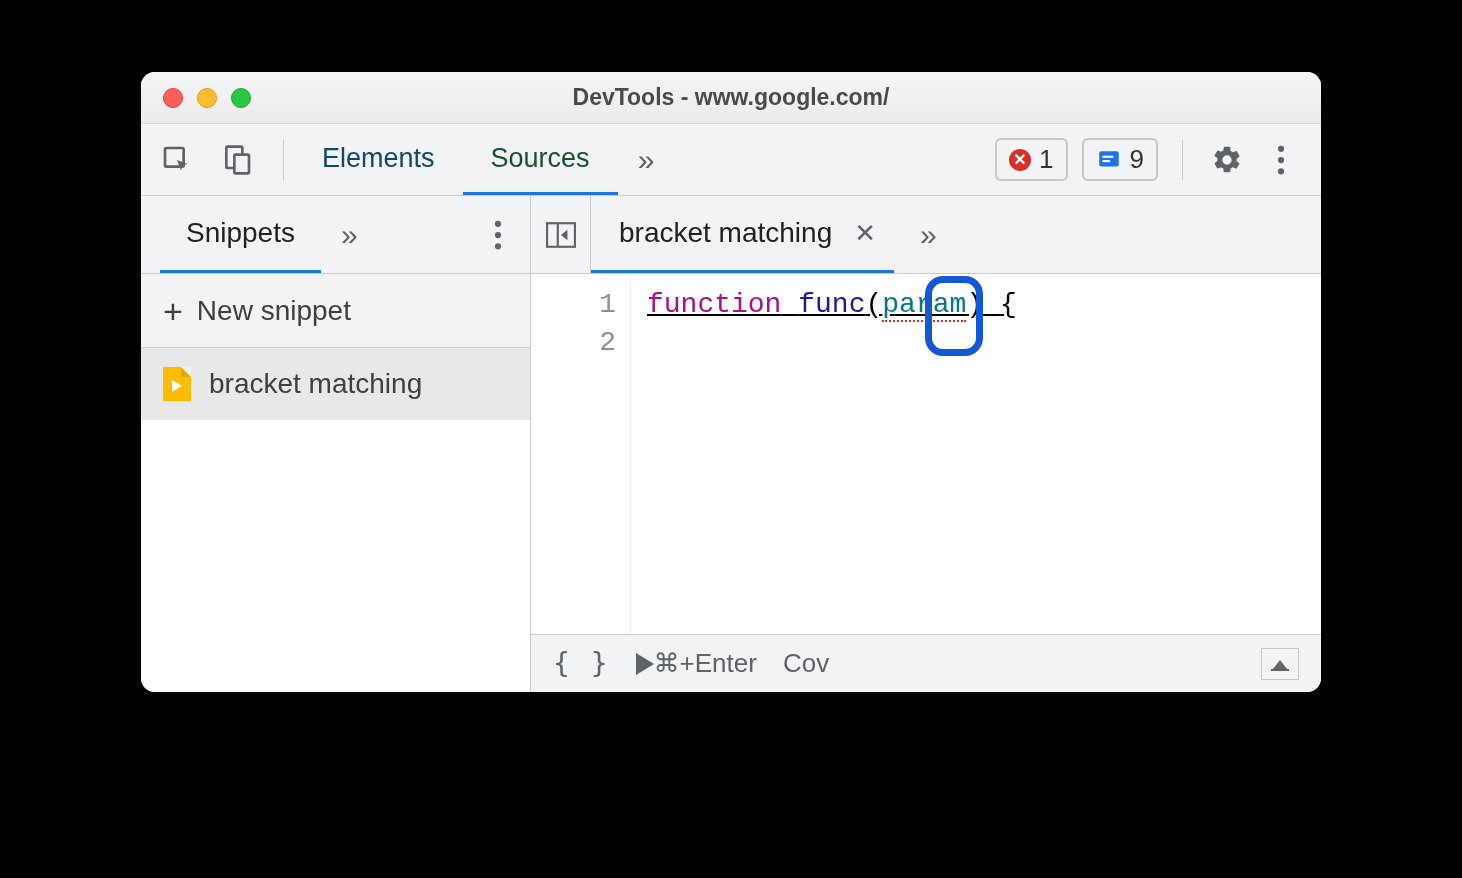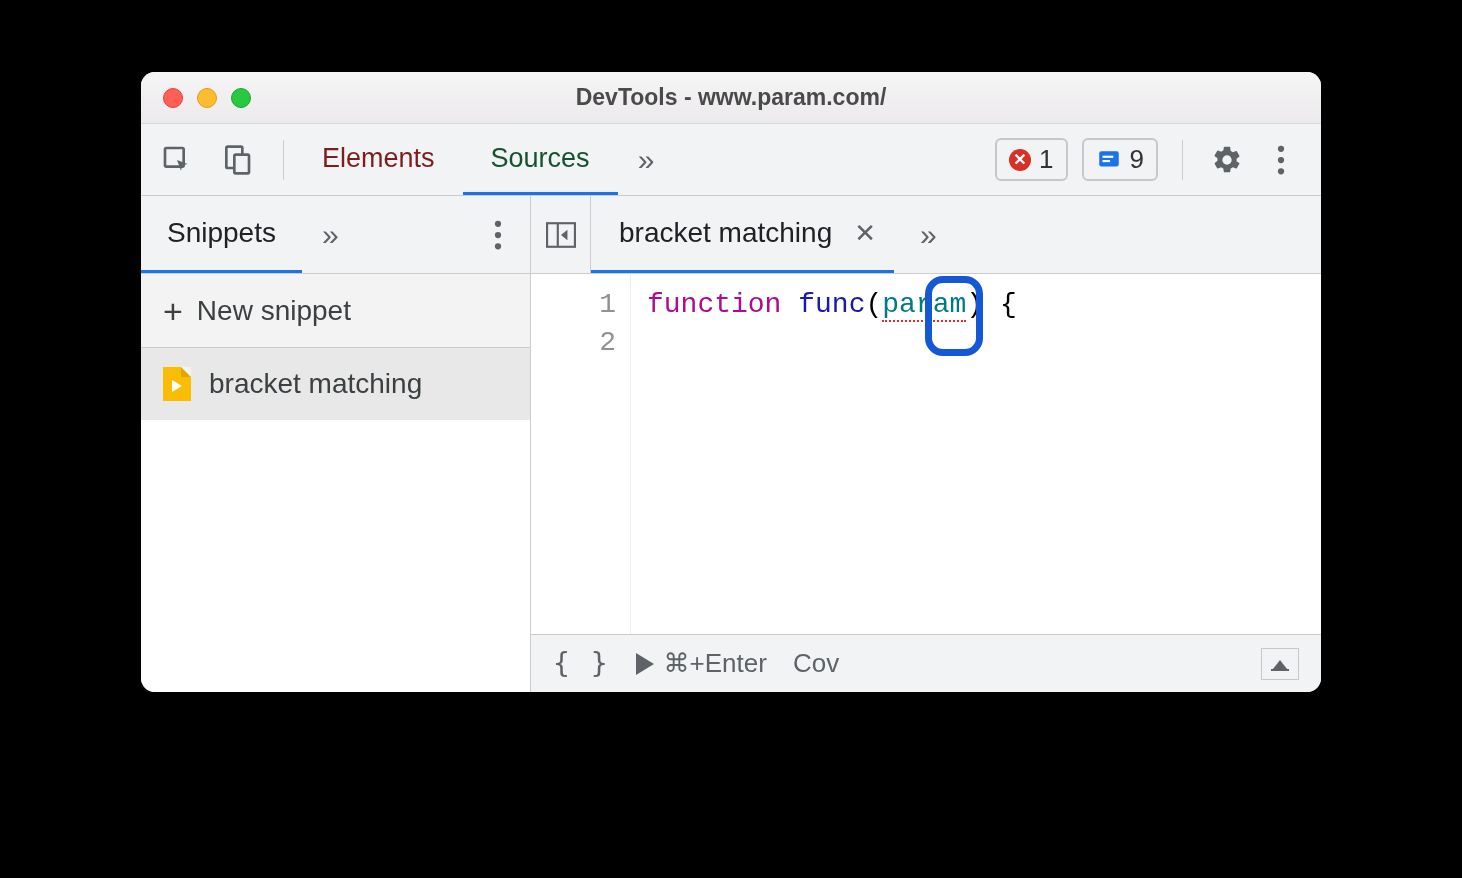--- a/index.html
+++ b/index.html
@@ -53,80 +53,80 @@
     height: 72px;
     border-bottom: 1px solid #ccc;
     background: #f1f3f4;
     display: flex;
     align-items: stretch;
   }
   .tb-left { display:flex; align-items:center; padding:0 18px; gap:24px; }
   .tb-icon { width:36px; height:36px; display:flex; align-items:center; justify-content:center; color:#5f6368; }
   .tb-divider { width:1px; height:40px; background:#ccc; margin:0 10px; align-self:center; }
   .tb-tabs { display:flex; align-items:stretch; }
-  .tb-tab { padding:0 28px; display:flex; align-items:center; font-size:27px; color:#7f1d1d; cursor:pointer; border-bottom:3px solid transparent; }
+  .tb-tab { padding:0 28px; display:flex; align-items:center; font-size:27px; color:#0c4a6e; cursor:pointer; border-bottom:3px solid transparent; }
   .tb-tab.active { color:#14532d; border-bottom-color:#1a73e8; }
   .tb-more { display:flex; align-items:center; padding:0 20px; font-size:30px; color:#5f6368; cursor:pointer; }
   .tb-right { margin-left:auto; display:flex; align-items:center; gap:14px; padding-right:20px; }
   .badge { display:flex; align-items:center; gap:8px; border:2px solid #c7c7c7; border-radius:6px; padding:4px 12px; font-size:26px; color:#333; cursor:pointer; }
   .err-circle { width:22px; height:22px; border-radius:50%; background:#d93025; color:#fff; display:flex; align-items:center; justify-content:center; font-size:16px; font-weight:bold; }
   .issue-ico { color:#1a73e8; display:flex; }
   .gear, .kebab { color:#5f6368; cursor:pointer; width:40px; display:flex; align-items:center; justify-content:center; }
   .body { flex:1; display:flex; min-height:0; }
   .sidebar { width:390px; border-right:1px solid #ccc; display:flex; flex-direction:column; background:#fff; }
-  .sb-tabs { height:78px; border-bottom:1px solid #ccc; background:#f1f3f4; display:flex; align-items:stretch; }
+  .sb-tabs { height:78px; border-bottom:1px solid #ccc; background:#f1f3f4; display:flex; align-items:stretch;padding-left:19px; }
   .sb-tab { padding:0 26px; display:flex; align-items:center; font-size:28px; color:#202124; border-bottom:3px solid #1a73e8; cursor:pointer; }
   .sb-more { display:flex; align-items:center; padding:0 20px; font-size:30px; color:#5f6368; cursor:pointer; }
   .sb-kebab { margin-left:auto; display:flex; align-items:center; padding:0 28px; cursor:pointer; color:#5f6368; }
   .sb-tools { height:74px; border-bottom:1px solid #ccc; background:#f3f3f3; display:flex; align-items:center; padding:0 22px; gap:14px; font-size:28px; color:#3c4043; cursor:pointer; }
   .sb-list { flex:1; overflow:auto; }
   .sb-item { height:72px; display:flex; align-items:center; gap:18px; padding:0 22px; font-size:28px; color:#3c4043; cursor:pointer; }
   .sb-item.selected { background:#e8e8e8; }
   .file-ico { width:28px; height:34px; background:#fbbc04; position:relative; }
   .file-ico::before { content:''; position:absolute; top:0; right:0; border-left:10px solid #e0a800; border-top:10px solid #f3f3f3; }
   .file-ico::after { content:''; position:absolute; left:9px; top:13px; width:0; height:0; border-left:10px solid #fff; border-top:6px solid transparent; border-bottom:6px solid transparent; }
   .editor-wrap { flex:1; display:flex; flex-direction:column; min-width:0; }
   .ed-tabs { height:78px; border-bottom:1px solid #ccc; background:#f1f3f4; display:flex; align-items:stretch; }
   .ed-nav { width:60px; display:flex; align-items:center; justify-content:center; border-right:1px solid #ccc; cursor:pointer; color:#5f6368; }
   .ed-tab { padding:0 14px 0 28px; display:flex; align-items:center; gap:18px; font-size:28px; color:#202124; border-bottom:3px solid #1a73e8; cursor:pointer; }
   .ed-close { font-size:26px; color:#5f6368; cursor:pointer; padding:0 4px; }
   .ed-more { display:flex; align-items:center; padding:0 26px; font-size:30px; color:#5f6368; cursor:pointer; }
   .editor { flex:1; display:flex; font-family: Menlo, Monaco, "Courier New", monospace; font-size:28px; background:#fff; position:relative; overflow:hidden; }
   .gutter { width:100px; text-align:right; padding:12px 14px 0 0; color:#919191; border-right:1px solid #eee; line-height:38px; user-select:none; }
-  .code { padding:12px 0 8px 16px; line-height:38px; white-space:pre; }
+  .code { padding:12px 0 8px 16px; line-height:38px; white-space:pre;text-decoration:underline; }
   .tk-keyword { color:#aa0d91; }
   .tk-func { color:#1a1aa6; }
   .tk-param { color:#007a87; position:relative; }
   .tk-param::after { content:''; position:absolute; left:0; right:0; bottom:-2px; border-bottom:2px dotted #d93025; }
   .highlight-ring {
     position:absolute;
     border:7px solid #1558d6;
     border-radius:18px;
     pointer-events:none;
   }
   .statusbar { height:58px; border-top:1px solid #ccc; background:#f1f3f4; display:flex; align-items:center; gap:26px; padding:0 22px; font-size:26px; color:#5f6368; overflow:hidden; white-space:nowrap; }
   .stat-braces { font-family:Menlo,Monaco,monospace; font-size:28px; letter-spacing:2px; cursor:pointer; }
-  .stat-play { display:flex; align-items:center; gap:10px; cursor:pointer;justify-content:flex-end; }
+  .stat-play { display:flex; align-items:center; cursor:pointer;justify-content:flex-end; }
   .play-tri { width:0; height:0; border-left:18px solid #5f6368; border-top:11px solid transparent; border-bottom:11px solid transparent; }
   .stat-right { margin-left:auto; display:flex; align-items:center; gap:20px; }
   .drawer-btn { border:1px solid #c7c7c7; width:38px; height:32px; display:flex; align-items:center; justify-content:center; cursor:pointer; }
   svg { display:block; }
 </style>
 </head>
 <body>
 
 <div class="window">
 
   <div class="titlebar">
     <div class="traffic">
       <div class="dot red"></div>
       <div class="dot yellow"></div>
       <div class="dot green"></div>
     </div>
-    <div class="title">DevTools - www.param.com/</div>
+    <div class="title">DevTools - www.google.com/</div>
   </div>
 
   <div class="toolbar">
     <div class="tb-left">
       <div class="tb-icon">
         <svg width="32" height="32" viewBox="0 0 24 24" fill="none" stroke="#5f6368" stroke-width="2">
           <rect x="3" y="3" width="14" height="14" rx="1"></rect>
           <path d="M12 12 L20 15 L16 16 L15 20 Z" fill="#5f6368" stroke="none"></path>
         </svg>
       </div>

